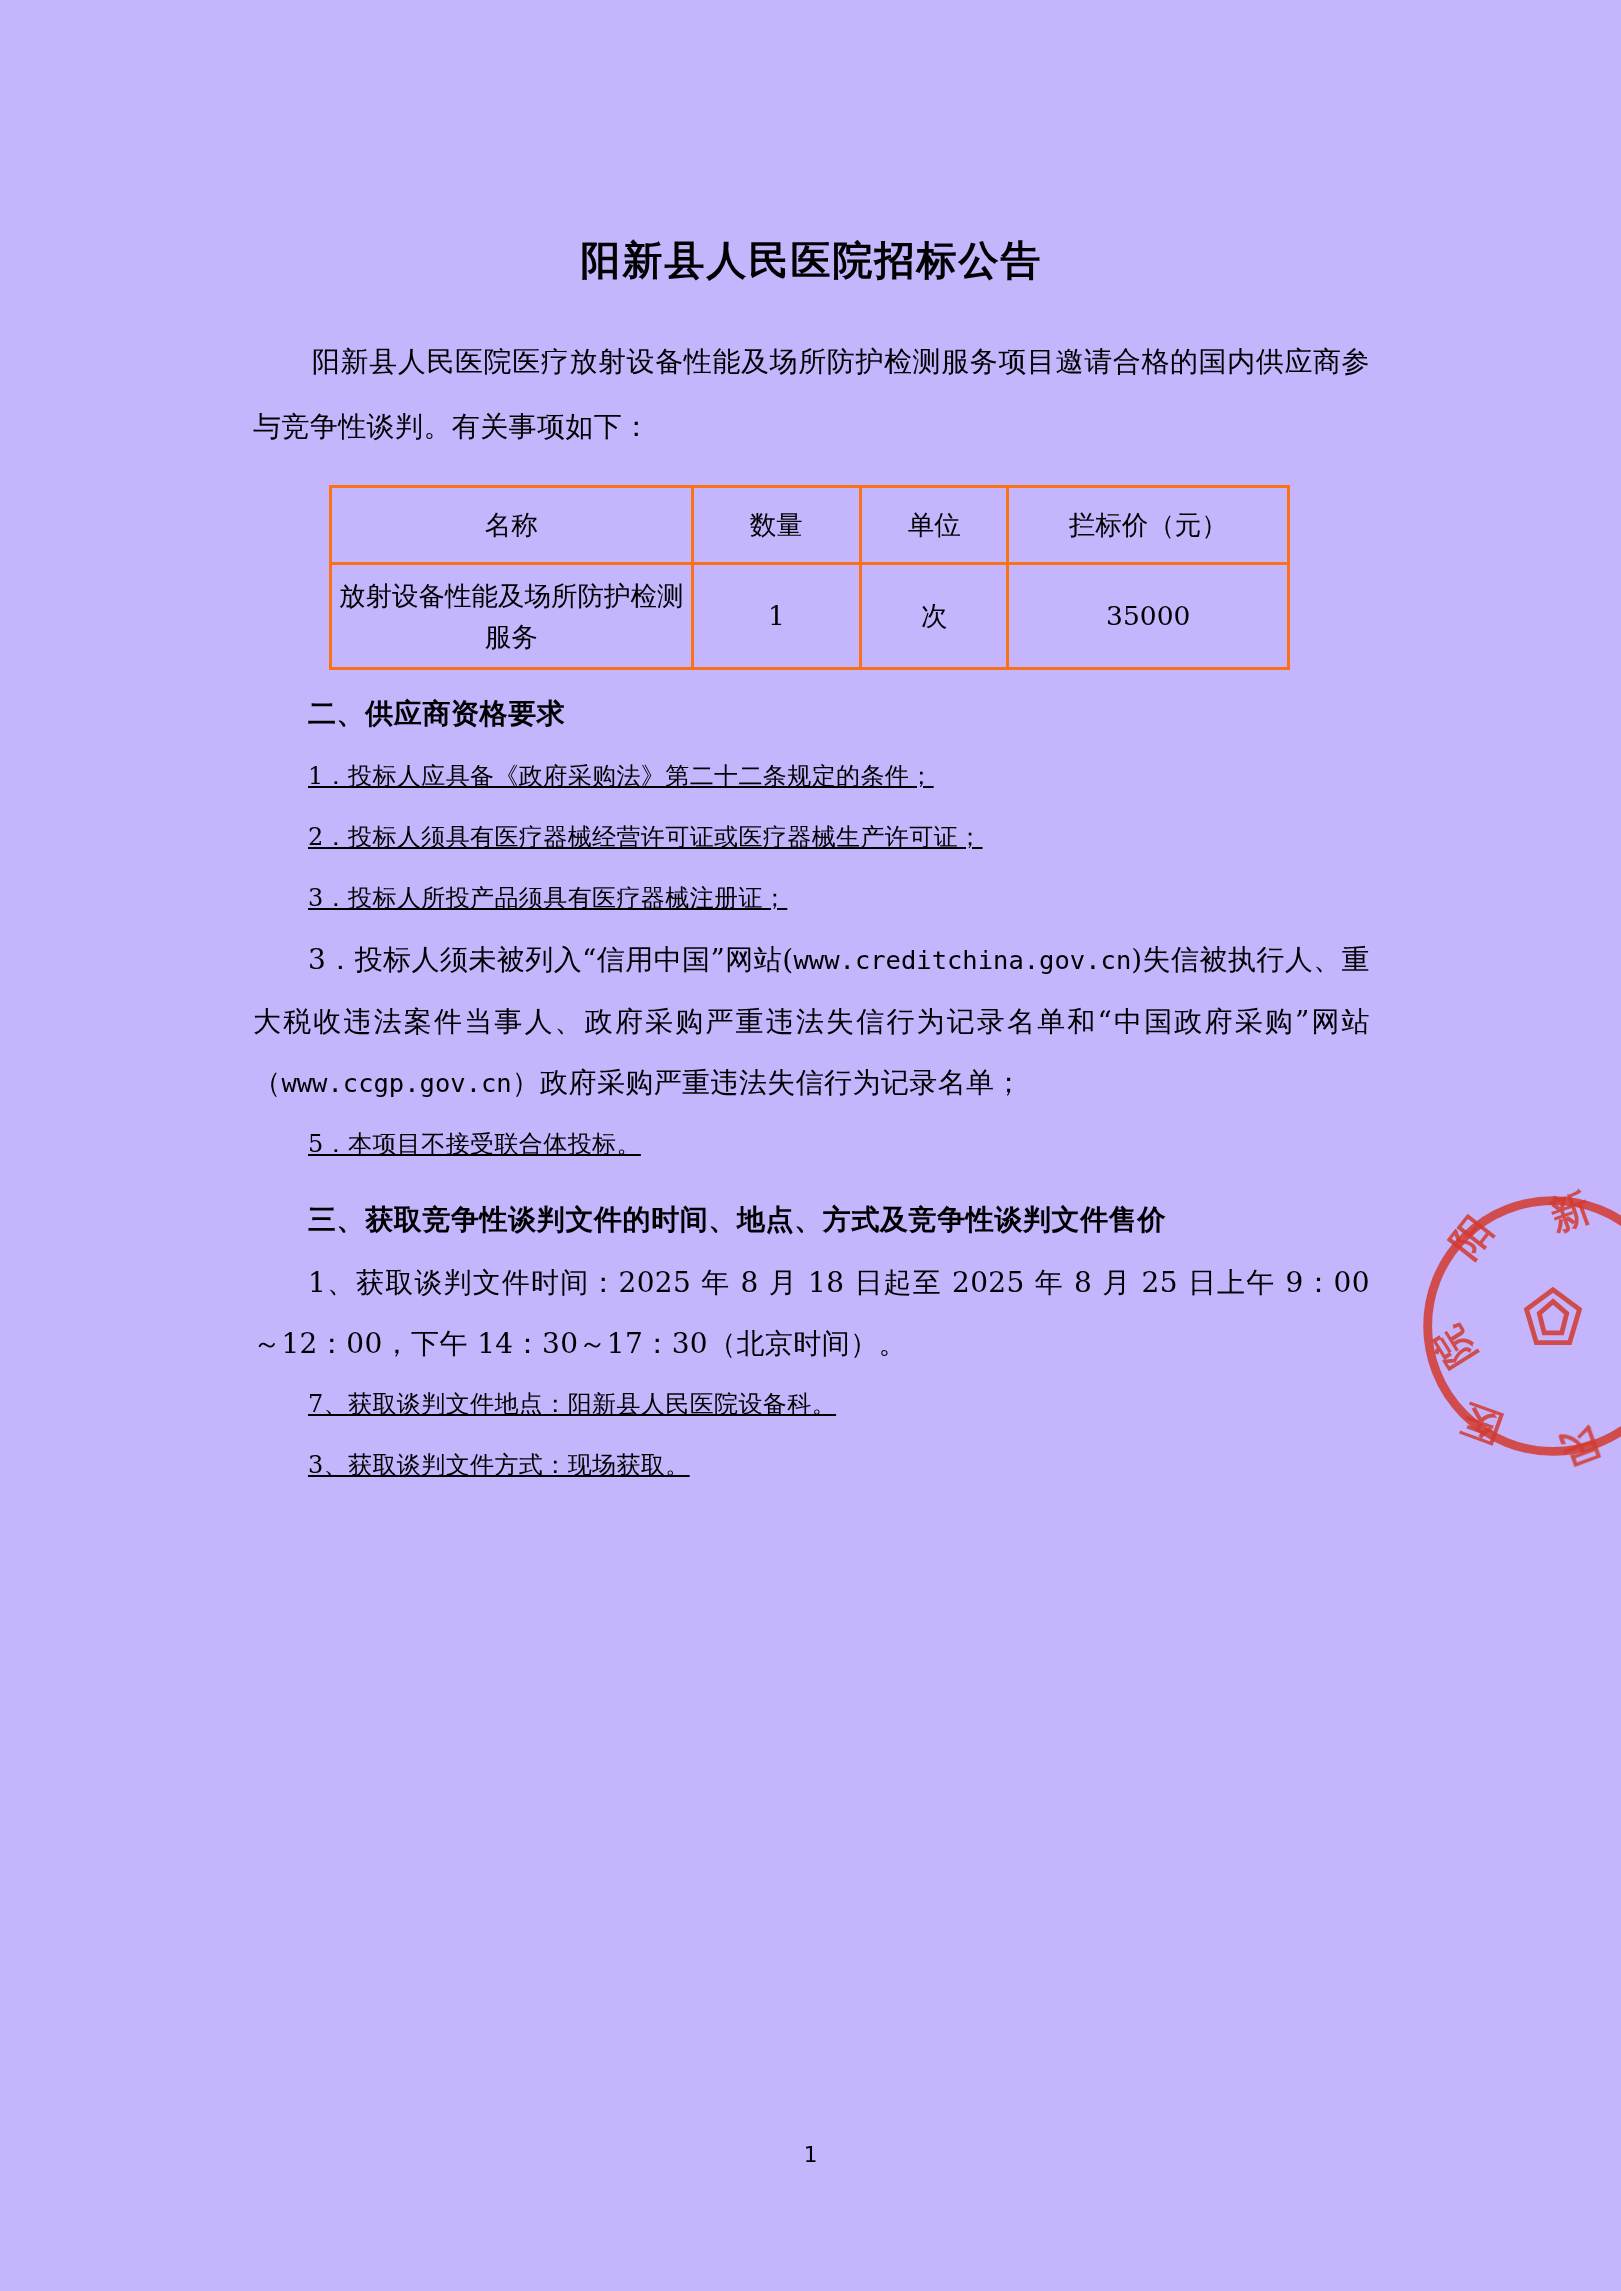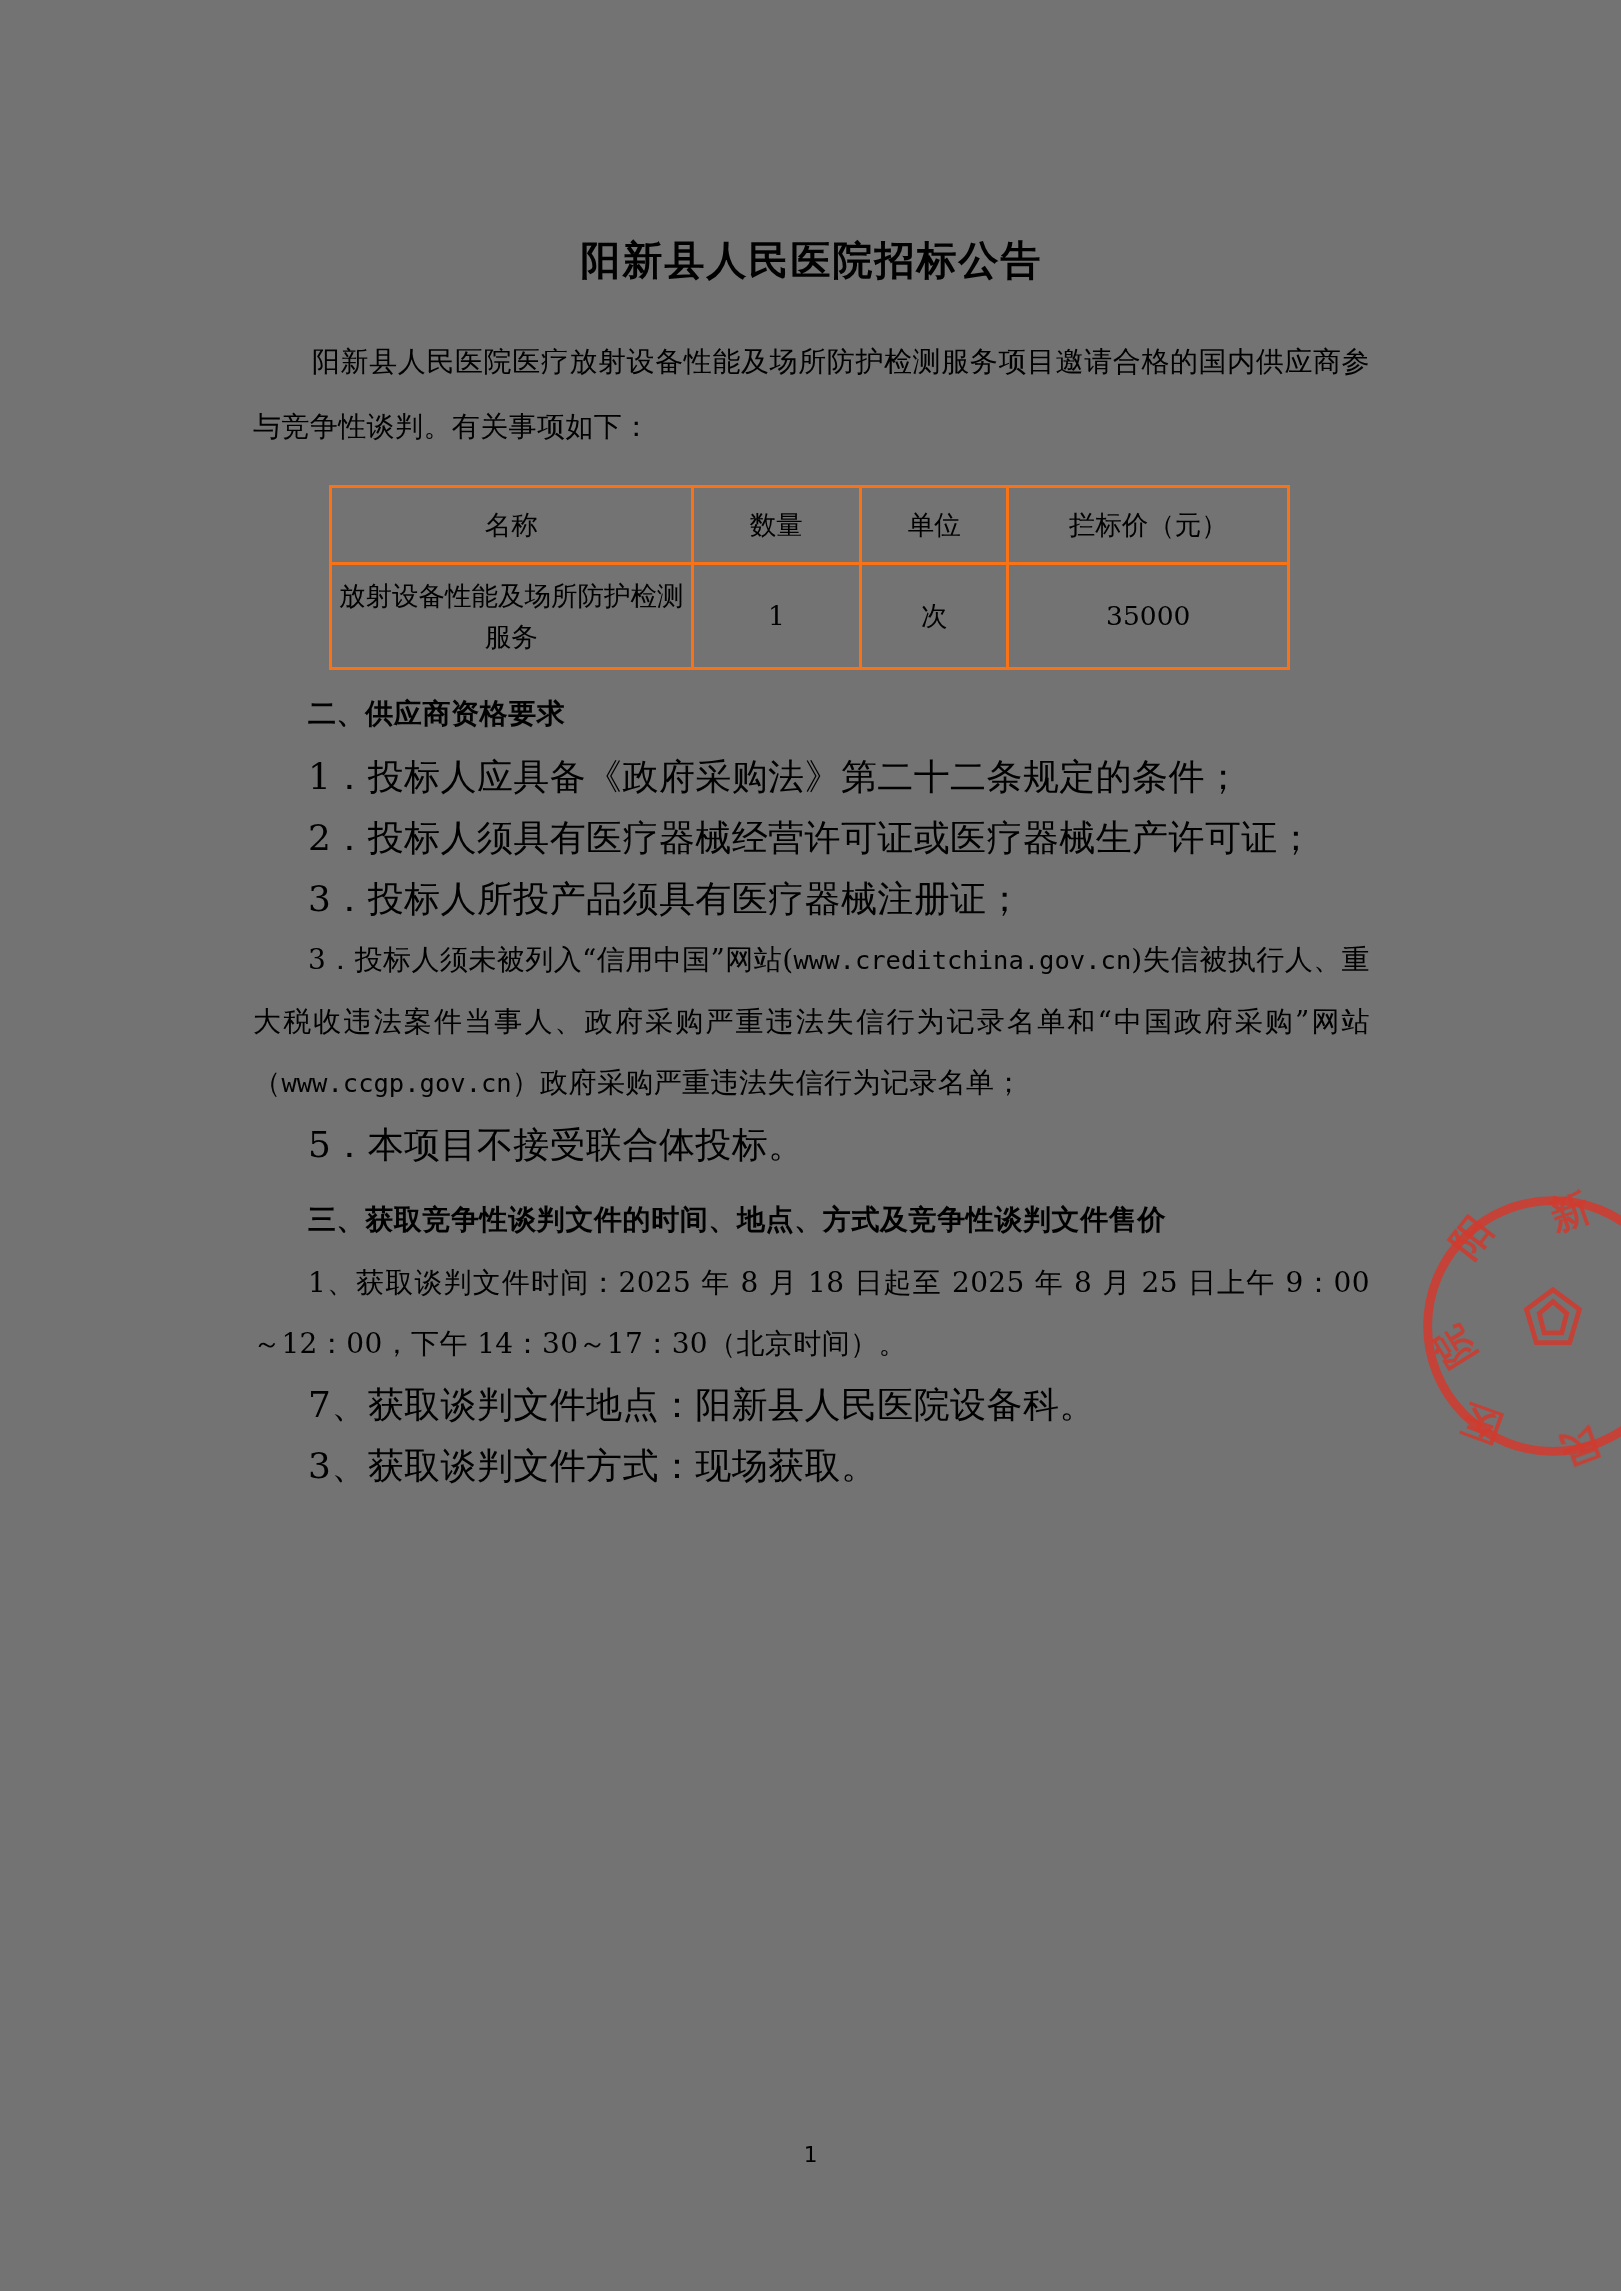--- a/index.html
+++ b/index.html
@@ -13,21 +13,21 @@
     position: relative;
     font-family: "DejaVu Serif", "Liberation Serif", serif;
     color: #000000;
     overflow: hidden;
   }
   .page {
     position: absolute;
     left: 0; top: 0;
     width: 1621px;
     height: 2292px;
-    background: #737373;
+    background: #c4b5fd;
   }
   .content {
     position: absolute;
     left: 253px;
     top: 233px;
     width: 1117px;
   }
   .doc-title {
     text-align: center;
     font-size: 40px;
@@ -49,25 +49,26 @@
   .sec-head {
     font-size: 28px;
     font-weight: bold;
     line-height: 57px;
     margin: 15.7px 0 3.9px 0;
     text-indent: 55px;
     letter-spacing: 0.6px;
     font-family: "DejaVu Sans", "Liberation Sans", sans-serif;
   }
   .list-item {
-    font-size: 36px;
+    font-size: 24px;
     line-height: 61px;
     margin: 0;
     text-indent: 55px;
     letter-spacing: 0.4px;
+    text-decoration: underline;
   }
   .flow {
     font-size: 28px;
     line-height: 61px;
     margin: 0;
     letter-spacing: 0.4px;
     text-align: justify;
   }
   .mono {
     font-family: "DejaVu Sans Mono", "Liberation Mono", monospace;

